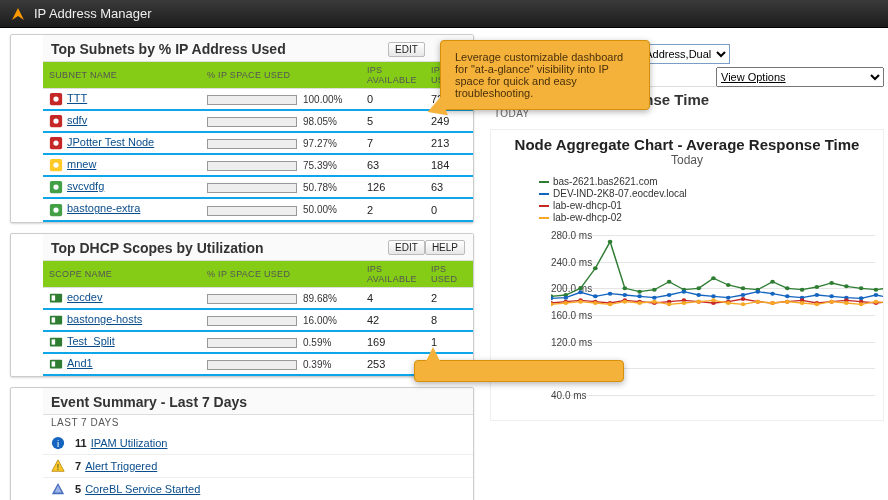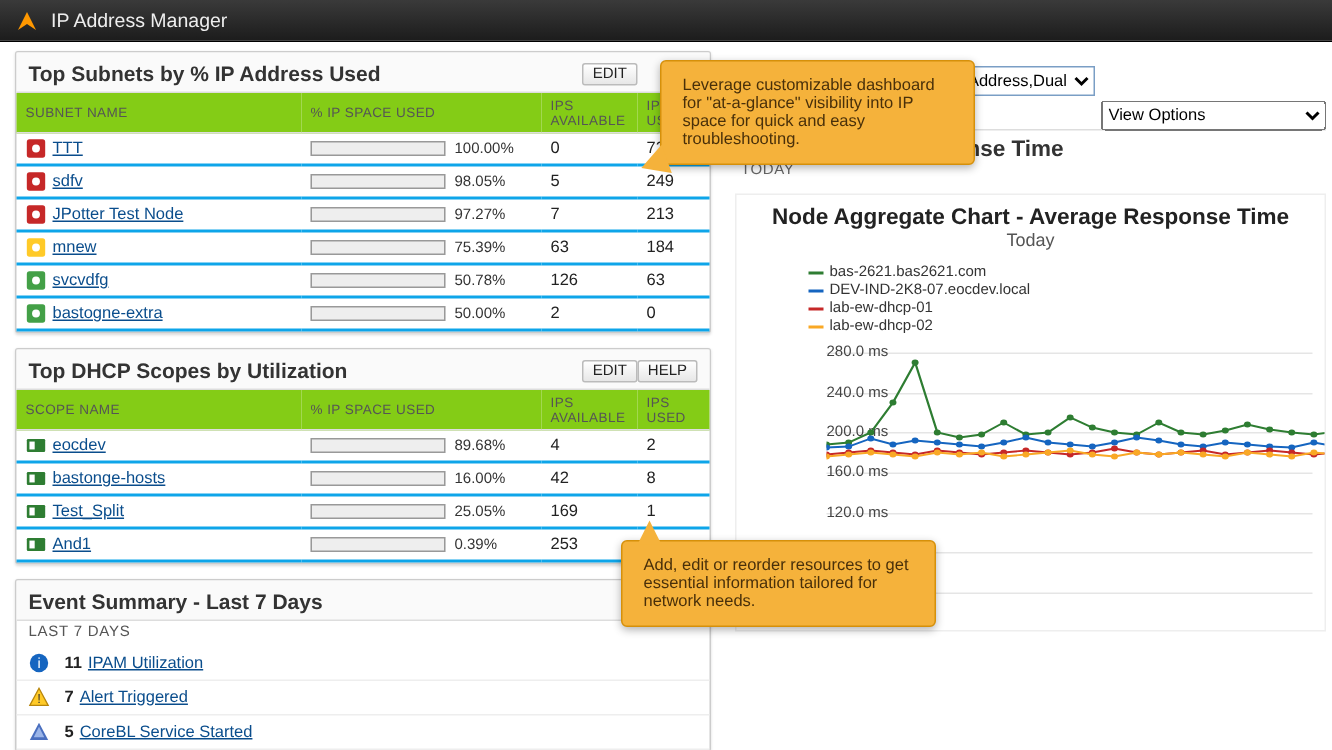--- a/index.html
+++ b/index.html
@@ -2,42 +2,42 @@
 <html><head>
 <meta charset="utf-8">
 <style>
   * { box-sizing: border-box; font-family: Arial, Helvetica, sans-serif; }
   body { margin:0; padding:0; font-size:11px; color:#222; background:#fff; width:888px; }
   .titlebar { background:linear-gradient(#3a3a3a,#1c1c1c); color:#eee; height:28px; line-height:28px; padding:0 10px; font-size:13px; display:flex; align-items:center; gap:8px; border-bottom:1px solid #000;}
   .titlebar .logo { width:16px; height:16px; }
   .layout { display:flex; }
   .col-left { width:480px; padding:6px 6px 0 10px; }
   .col-right { flex:1; padding:6px 4px 0 10px; position:relative; overflow:hidden; }
-  .panel { border:1px solid #ccc; border-radius:2px; margin-bottom:10px; background:#fff; box-shadow:0 1px 2px rgba(0,0,0,.15);}
+  .panel { border:1px solid #ccc; border-radius:2px; margin-bottom:10px; background:#fff; box-shadow:0 1px 2px rgba(0,0,0,.15);padding-left:32px;}
   .panel-head { display:flex; align-items:center; padding:6px 8px 4px 8px; border-bottom:1px solid #ddd; background:#fafafa;}
   .panel-title { font-size:14px; font-weight:bold; color:#333; flex:1;}
   .panel-sub { font-size:10px; color:#555; padding:2px 8px 4px 8px; letter-spacing:.5px;}
   .panel-btn { border:1px solid #bbb; background:linear-gradient(#fff,#e7e7e7); padding:1px 6px; font-size:10px; margin-left:0; cursor:pointer; border-radius:2px;}
   table.grid { width:100%; border-collapse:collapse; }
   table.grid th { font-size:9px; color:#555; font-weight:normal; text-align:left; padding:3px 6px; background:#84cc16; border-bottom:1px solid #ddd; letter-spacing:.3px;}
   table.grid td { font-size:11px; padding:3px 6px; border-bottom:2px solid #0ea5e9; vertical-align:middle;}
   .icon16 { width:14px; height:14px; display:inline-block; vertical-align:middle; margin-right:4px;}
   .link { color:#0a4d8c; text-decoration:underline; cursor:pointer;}
   .bar-wrap { width:90px; height:10px; border:1px solid #999; background:#eee; position:relative; display:inline-block; vertical-align:middle;}
   .bar-fill { height:100%; }
   .pct { font-size:10px; color:#333; margin-left:6px;}
   .events-row { display:flex; align-items:center; padding:4px 8px; border-bottom:1px solid #eee;}
   .events-row .cnt { font-weight:bold; margin:0 4px 0 6px;}
   .searchrow { display:flex; align-items:center; gap:8px; height:40px;}
   .searchrow label { font-size:11px; color:#222;}
   .searchrow select { font-size:11px; border:1px solid #7a9ec5; background:#fff; height:20px;}
   .section-title { font-size:15px; font-weight:bold; color:#333; padding:8px 4px 0 4px;}
   .section-sub { font-size:10px; color:#666; padding:0 4px 6px 4px; letter-spacing:.4px;}
   .viewopt { float:right; margin-top:-24px;}
-  .viewopt select { font-size:11px; width:150px; height:20px;}
+  .viewopt select { font-size:11px; width:168px; height:20px;text-decoration:underline;}
   .chart-wrap { border:1px solid #eee; margin-top:4px; position:relative; overflow:hidden; }
   .chart-title-main { text-align:center; font-size:15px; font-weight:bold; padding:6px 0 0;}
   .chart-title-sub { text-align:center; font-size:12px; color:#555; padding:0 0 4px;}
   .legend { padding:4px 4px 2px 48px;}
   .legend-item { font-size:10px; color:#333; display:flex; align-items:center; gap:4px; margin:1px 0;}
   .swatch { width:10px; height:2px; display:inline-block;}
   .chart-area { position:relative; height:190px; margin:4px 4px 0 4px;}
   .ylabel { position:absolute; right:100%; margin-right:2px; transform:translateY(-50%); font-size:10px; color:#444; white-space:nowrap;}
   .gridline { position:absolute; left:56px; right:4px; border-top:1px solid #e5e5e5;}
   svg.lines { position:absolute; left:56px; right:4px; top:0; bottom:20px;}
@@ -168,21 +168,21 @@
                   </svg></span><span class="link">bastonge-hosts</span></td>
               <td><span class="bar-wrap"><span class="bar-fill" style="width:16%;background:#43a047"></span></span><span class="pct">16.00%</span></td>
               <td>42</td>
               <td>8</td>
             </tr>
             <tr>
               <td><span class="icon16"><svg viewBox="0 0 16 16">
                     <rect x="1" y="3" width="14" height="10" rx="1" fill="#2e7d32"></rect>
                     <rect x="3" y="5" width="4" height="6" fill="#fff"></rect>
                   </svg></span><span class="link">Test_Split</span></td>
-              <td><span class="bar-wrap"><span class="bar-fill" style="width:2%;background:#43a047"></span></span><span class="pct">25.05%</span></td>
+              <td><span class="bar-wrap"><span class="bar-fill" style="width:2%;background:#43a047"></span></span><span class="pct">0.59%</span></td>
               <td>169</td>
               <td>1</td>
             </tr>
             <tr>
               <td><span class="icon16"><svg viewBox="0 0 16 16">
                     <rect x="1" y="3" width="14" height="10" rx="1" fill="#2e7d32"></rect>
                     <rect x="3" y="5" width="4" height="6" fill="#fff"></rect>
                   </svg></span><span class="link">And1</span></td>
               <td><span class="bar-wrap"><span class="bar-fill" style="width:2%;background:#43a047"></span></span><span class="pct">0.39%</span></td>
               <td>253</td>
@@ -399,15 +399,14 @@
         </div>
     </div>
   </div>
 </div>
 
 <div class="callout c1">
   <span>Leverage customizable dashboard for "at-a-glance" visibility into IP space for quick and easy troubleshooting.</span>
   <div class="tail"></div>
 </div>
 <div class="callout c2">
-  <span>Add, edit or reorder resources to get essential information tailored for network needs.</span>
   <div class="tail"></div>
 </div>
 
 </body></html>

